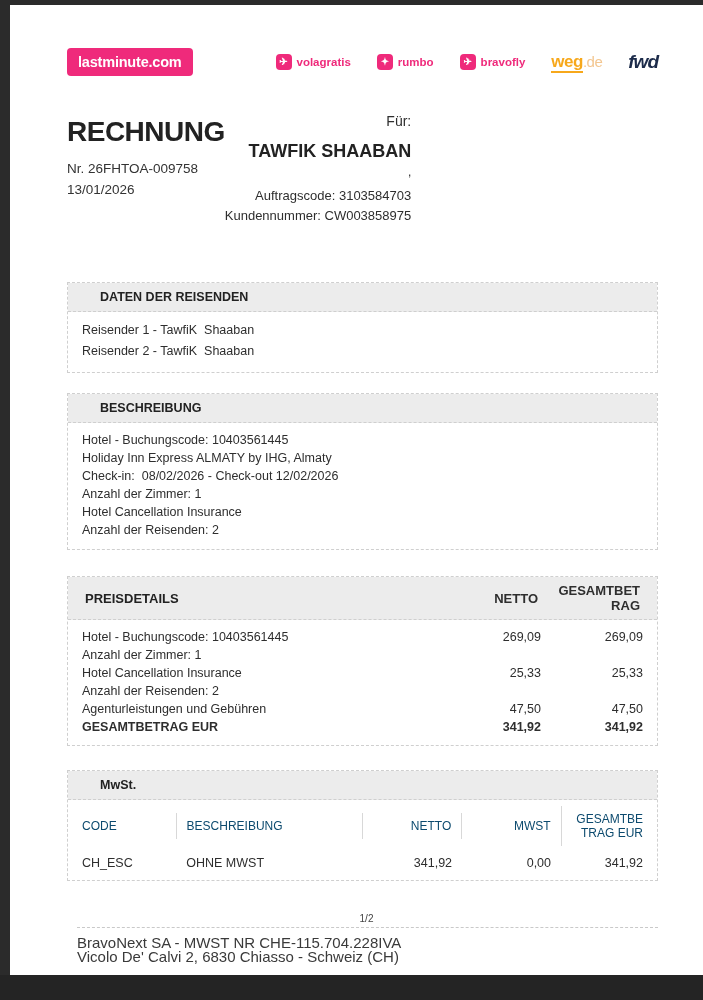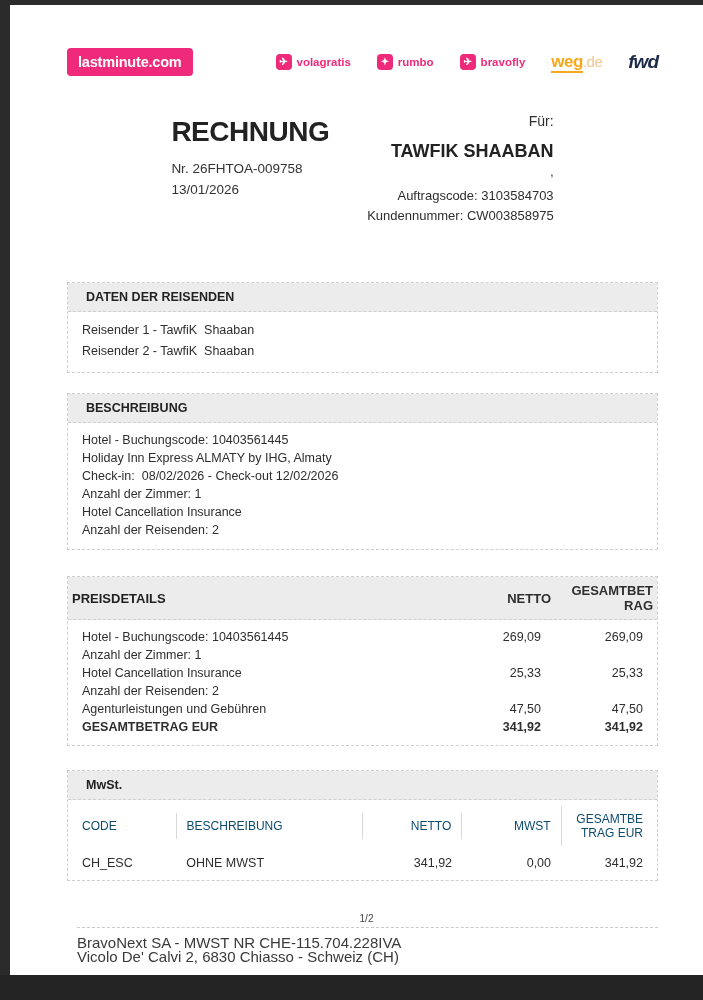--- a/index.html
+++ b/index.html
@@ -28,46 +28,46 @@
   .p-icon{
     display:inline-flex;align-items:center;justify-content:center;
     width:16px;height:16px;border-radius:4px;background:#EF2A7B;color:#fff;font-size:10px;line-height:1;
   }
   .weg-logo{font-weight:bold;font-size:17px;color:#F7A81B;letter-spacing:-0.5px;}
   .weg-logo .weg-main{border-bottom:2px solid #F7A81B;padding-bottom:0px;}
   .weg-logo .weg-tld{color:#F3C690;font-weight:normal;font-size:15px;}
   .fwd-logo{font-weight:bold;font-size:19px;color:#1C2B4A;letter-spacing:-1px;font-style:italic;}
 
   
-  .invoice-head{display:flex;justify-content:center;margin-top:34px;gap:38px;}
+  .invoice-head{display:flex;justify-content:flex-start;margin-top:34px;}
   .ih-left{padding-top:6px;}
   .doc-title{font-size:28px;font-weight:800;letter-spacing:-0.5px;margin:0 0 10px 0;color:#222;}
   .doc-number,.doc-date{font-size:13.5px;line-height:21px;color:#333;}
   .ih-right{text-align:right;padding-top:2px;}
   .for-label{font-size:14px;line-height:18px;}
   .recipient-name{font-size:18px;font-weight:800;line-height:24px;margin-top:9px;color:#222;}
   .recipient-comma{font-size:12px;line-height:14px;margin-top:2px;}
   .order-code{font-size:13px;line-height:20px;margin-top:7px;}
   .customer-number{font-size:13px;line-height:20px;}
 
   
   .section{border:1px dashed #cfcfcf;margin-top:20px;}
   .section.first{margin-top:56px;}
   .sec-head{
-    background:#ececec;padding:7px 18px;font-weight:bold;font-size:12.5px;color:#222;
+    background:#ececec;padding:7px 32px;font-weight:bold;font-size:12.5px;color:#222;
     border-bottom:1px dashed #cfcfcf;
   }
   .sec-body{padding:8px 14px 10px 14px;}
   .sec-row{font-size:12.5px;line-height:21px;white-space:pre-wrap;}
   .desc-row{line-height:18px;}
 
   
   .price-head{
     background:#ececec;border-bottom:1px dashed #cfcfcf;
-    display:flex;align-items:center;padding:6px 4px;column-gap:12px;
+    display:flex;align-items:center;padding:6px 17px;column-gap:12px;
   }
   .price-head .ph-title{flex:1;font-weight:bold;font-size:13px;color:#222;}
   .price-head .ph-netto{width:95px;text-align:right;font-weight:bold;font-size:13px;}
   .price-head .ph-total{width:90px;text-align:right;font-weight:bold;font-size:13px;word-break:break-all;line-height:15px;}
   .price-body{padding:8px 14px 9px 14px;}
   .price-row{display:flex;column-gap:12px;font-size:12.5px;line-height:18px;}
   .price-row .pr-label{flex:1;}
   .price-row .pr-netto{width:95px;text-align:right;}
   .price-row .pr-total{width:90px;text-align:right;}
   .price-row.total{font-weight:bold;}

